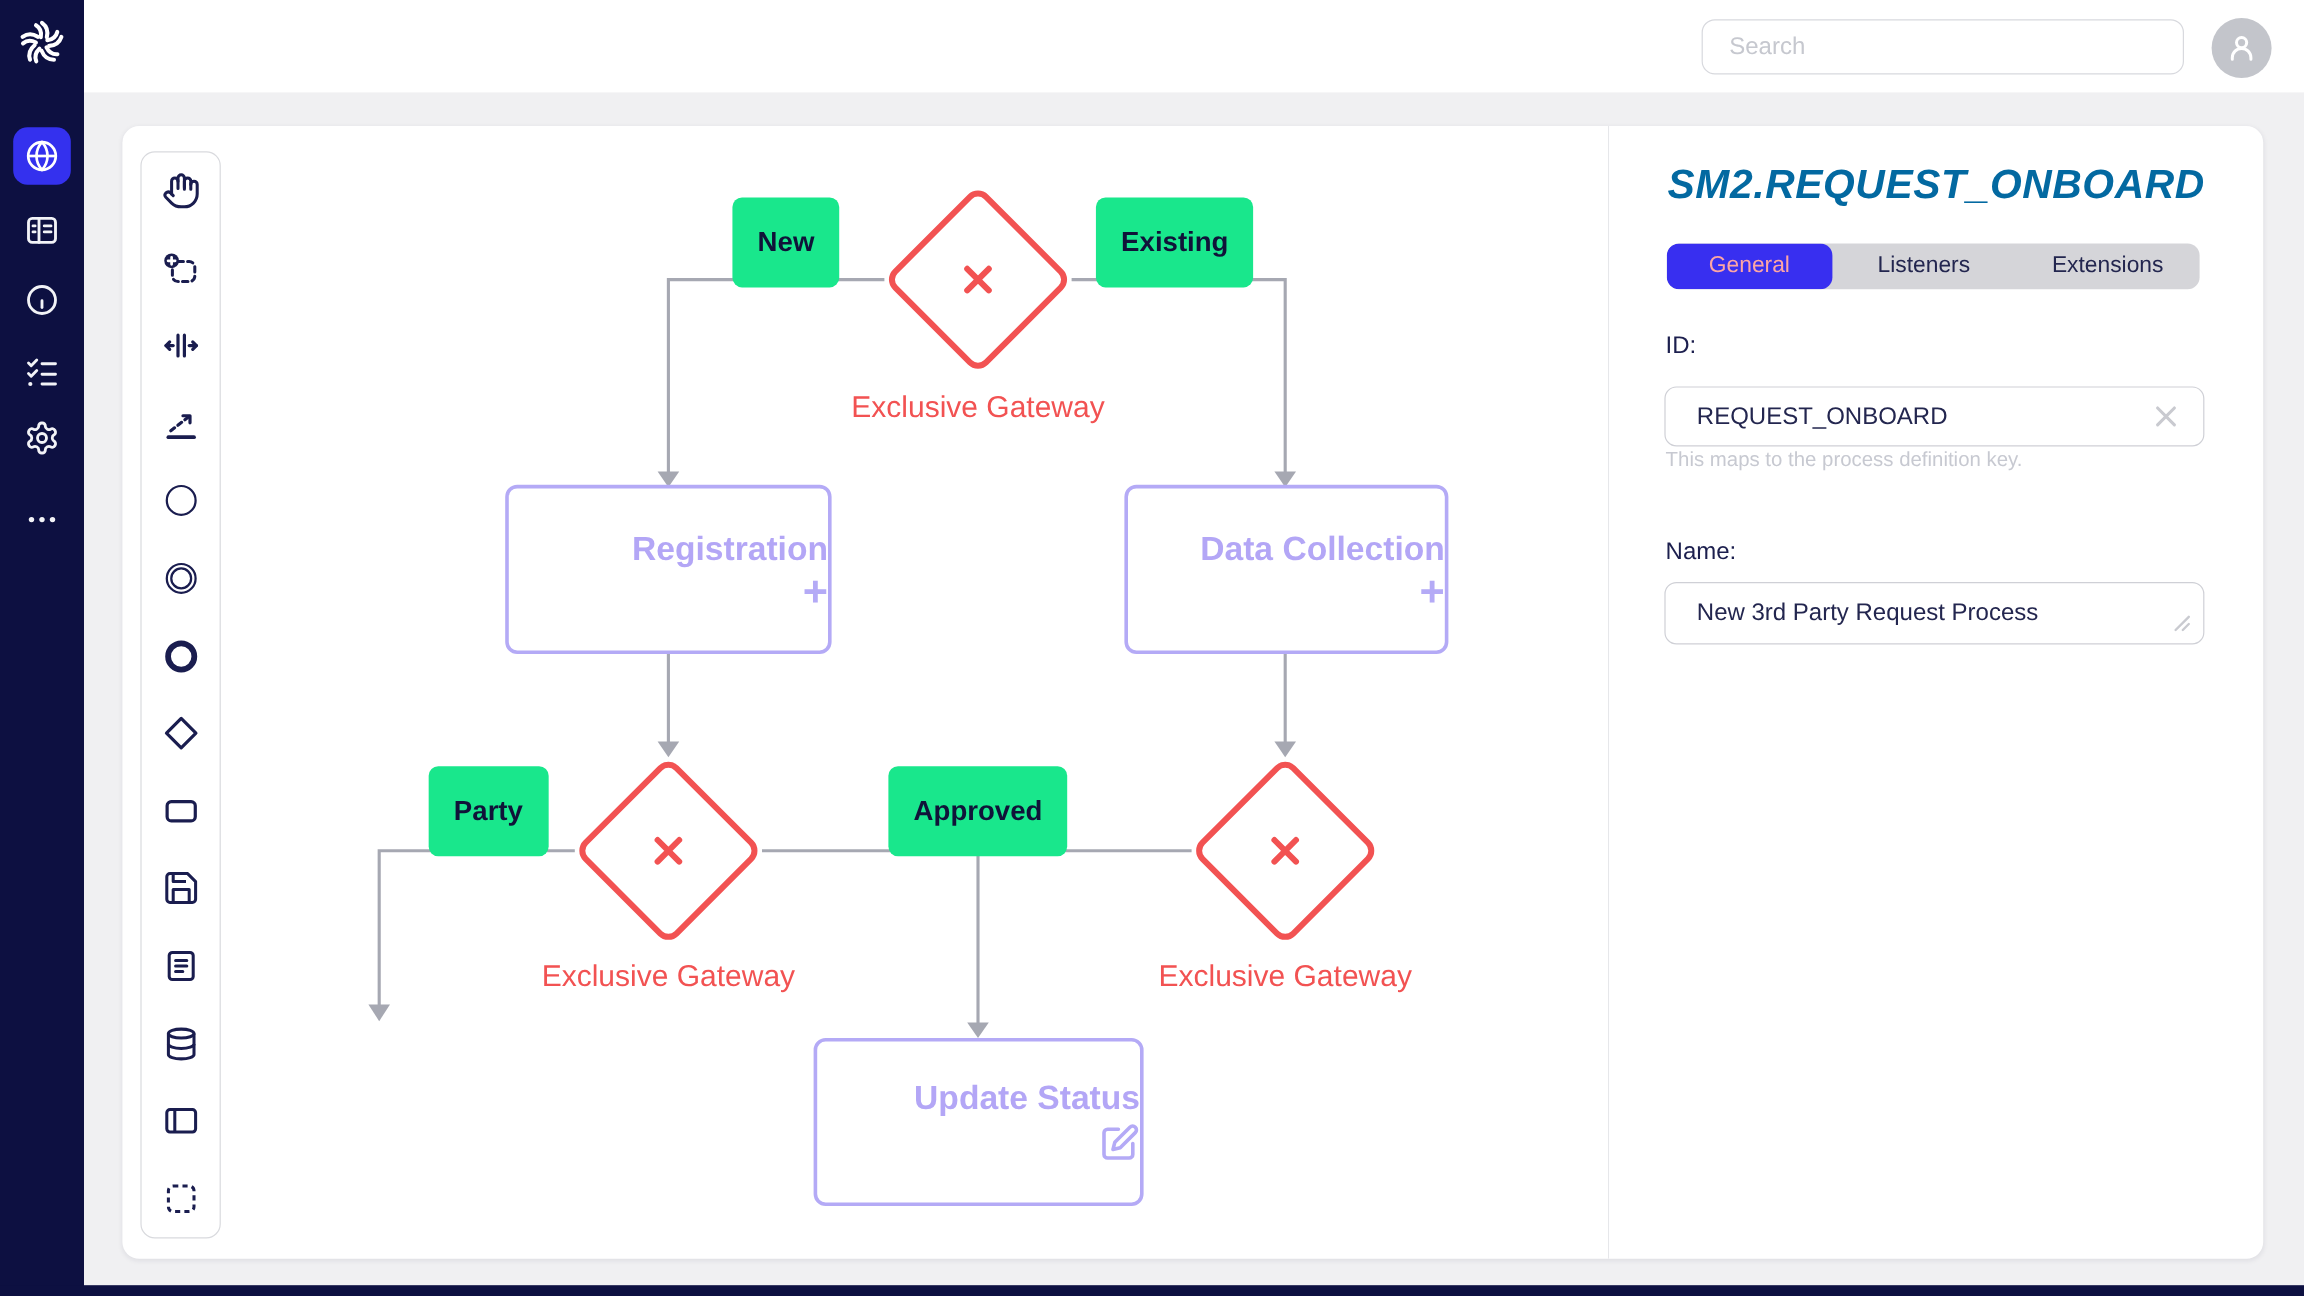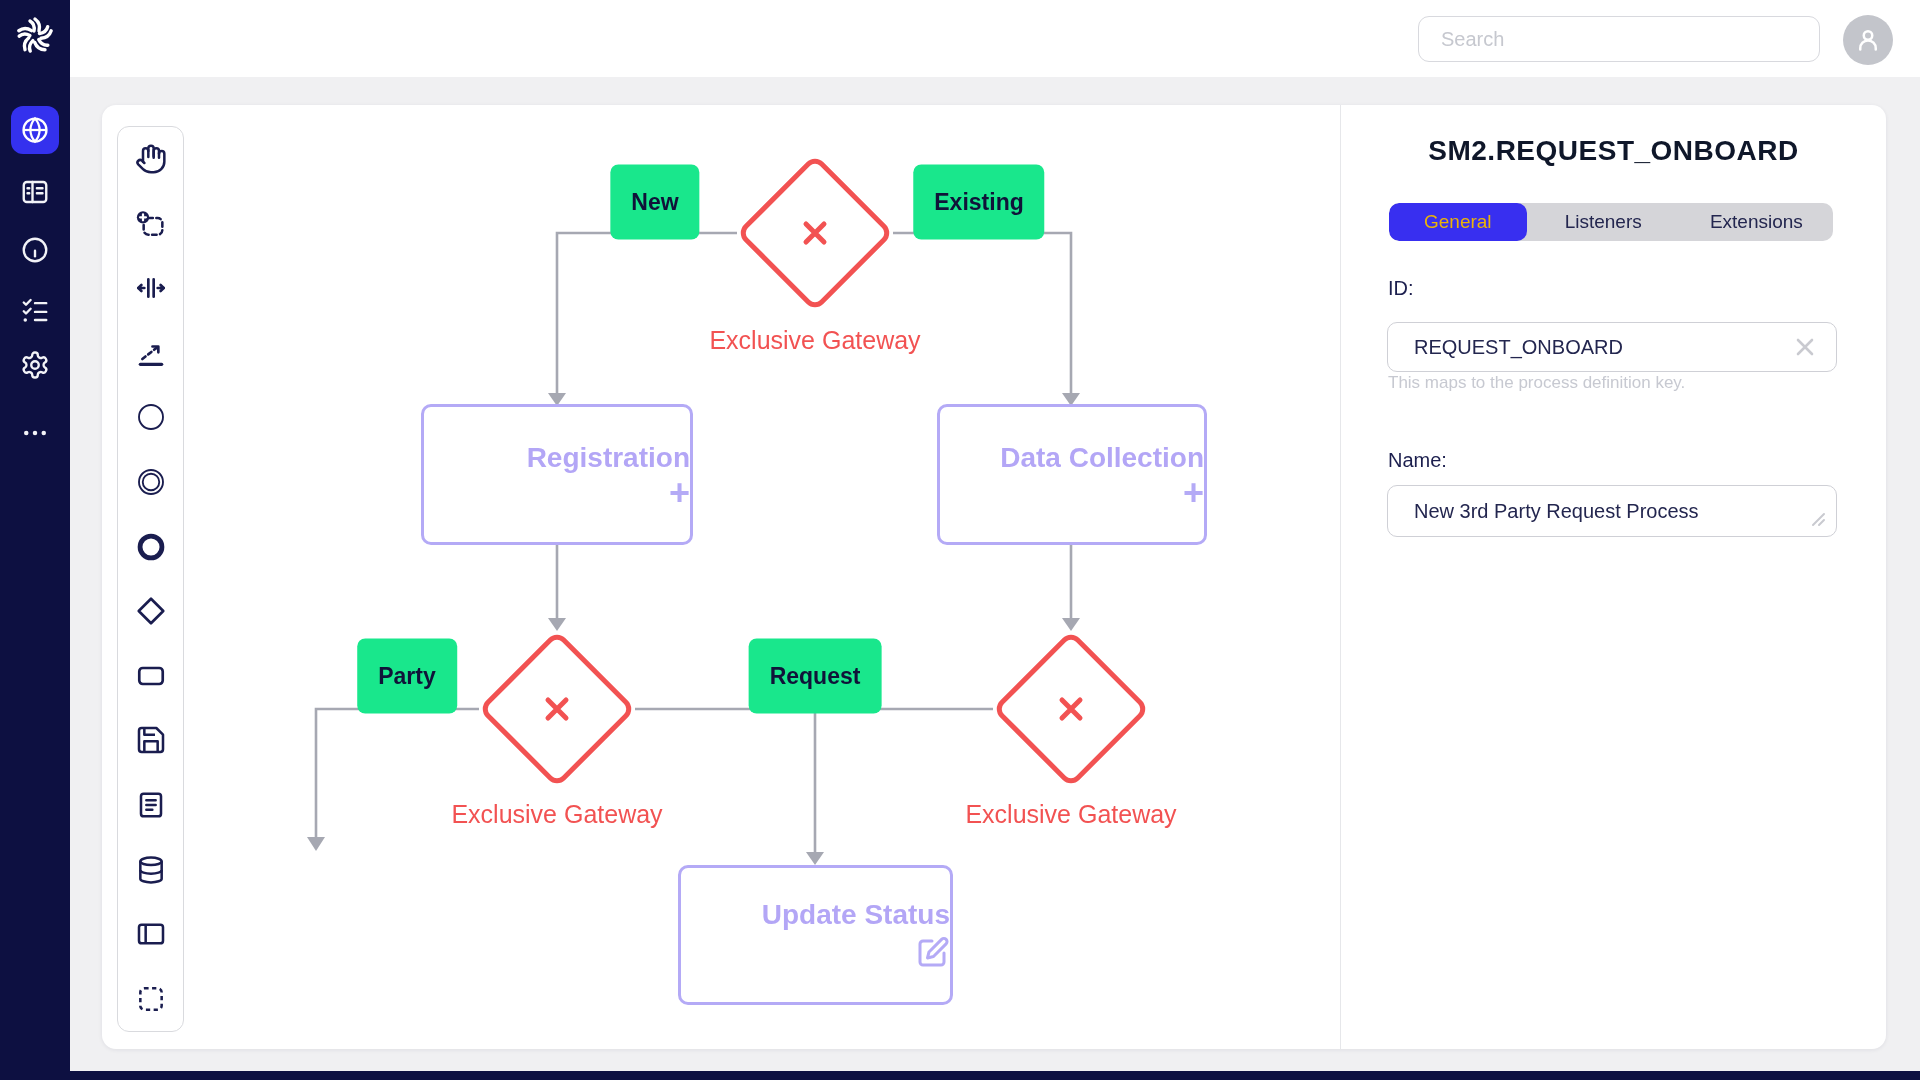--- a/index.html
+++ b/index.html
@@ -57,26 +57,26 @@
   .task { position:absolute; border:3px solid #b4aaf6; border-radius:10px; background:#fff;
           display:flex; flex-direction:column; align-items:flex-end; justify-content:center;
           gap:4px; z-index:2; }
   .task-label { color:#b3a6f6; font-size:28px; font-weight:bold; }
   .task-plus { color:#b4aaf6; font-size:36px; font-weight:bold; line-height:30px; }
   .task-edit { width:36px; height:36px; color:#b4aaf6; }
 
   
   .panel { position:relative; width:545px; height:100%; }
   .panel-title { position:absolute; top:30px; left:0; width:100%; text-align:center;
-                 font-size:28px; font-weight:bold; color:#0f172a; letter-spacing:.5px; }
+                 font-size:34px; font-weight:bold; color:#0369a1; letter-spacing:.5px;font-style:italic; }
   .tabs { position:absolute; left:48px; top:98px; width:444px; height:38px;
           background:#d5d5d9; border-radius:10px; display:flex; overflow:hidden; }
   .tab { flex:1 1 34.5%; display:flex; align-items:center; justify-content:center;
          font-size:19px; color:#23264f; cursor:pointer; }
-  .tab.active { flex:0 0 31%; background:#382ff0; color:#eab308; border-radius:10px;
+  .tab.active { flex:0 0 31%; background:#382ff0; color:#fca5a5; border-radius:10px;
                 font-weight:normal; }
   .fld-label { position:absolute; left:47px; font-size:20px; color:#1c1f4e; }
   .fld { position:absolute; left:46px; width:450px; height:50px;
          border:1.6px solid #cfd0d6; border-radius:10px; background:#fff;
          font-size:20px; color:#23264f; padding:0 24px 0 26px; outline:none;
          font-family:Liberation Sans, sans-serif; }
   .fld-help { position:absolute; left:47px; font-size:17px; color:#c7c9d1; }
   .clear-x { position:absolute; left:452px; top:230px; width:24px; height:24px;
              color:#c9cad0; cursor:pointer; }
   .resize-h { position:absolute; left:468px; top:405px; width:18px; height:18px;
@@ -319,21 +319,21 @@
     <div class="gwx" style="left:969px; top:604px">
       <svg viewBox="0 0 40 40" stroke="currentColor" stroke-width="5" stroke-linecap="round">
         <path d="M11 11 29 29 M29 11 11 29"></path>
       </svg>
     </div>
     <div class="gw-label" style="left:969px; top:709px">Exclusive Gateway</div>
 
     <div class="badge" style="left:553px; top:97px">New</div>
     <div class="badge" style="left:877px; top:97px">Existing</div>
     <div class="badge" style="left:305px; top:571px">Party</div>
-    <div class="badge" style="left:713px; top:571px">Request</div>
+    <div class="badge" style="left:713px; top:571px">Approved</div>
 
     <div class="task" style="left:319px; top:299px; width:272px; height:141px">
       <div class="task-label">Registration</div>
       <div class="task-plus">+</div>
     </div>
     <div class="task" style="left:835px; top:299px; width:270px; height:141px">
       <div class="task-label">Data Collection</div>
       <div class="task-plus">+</div>
     </div>
     <div class="task" style="left:576px; top:760px; width:275px; height:140px">

